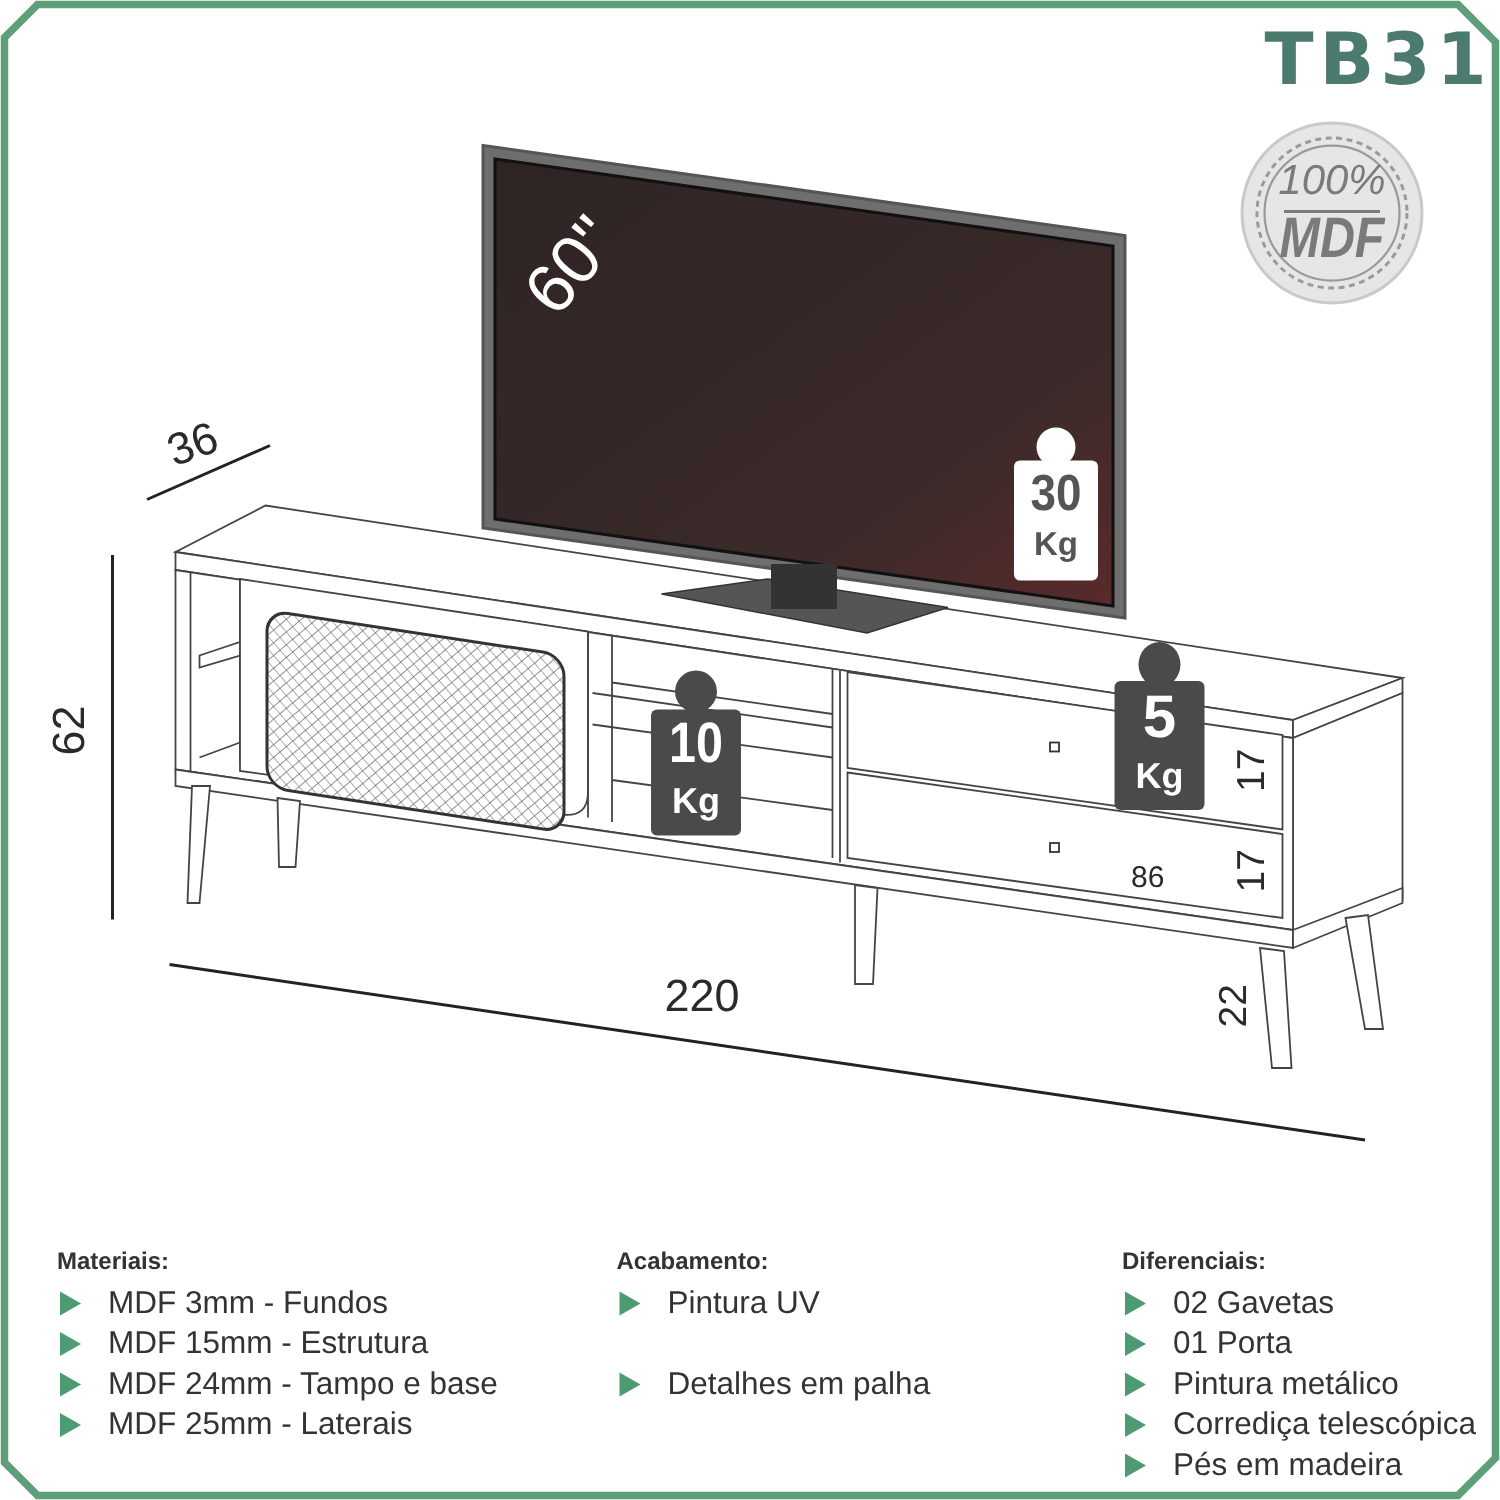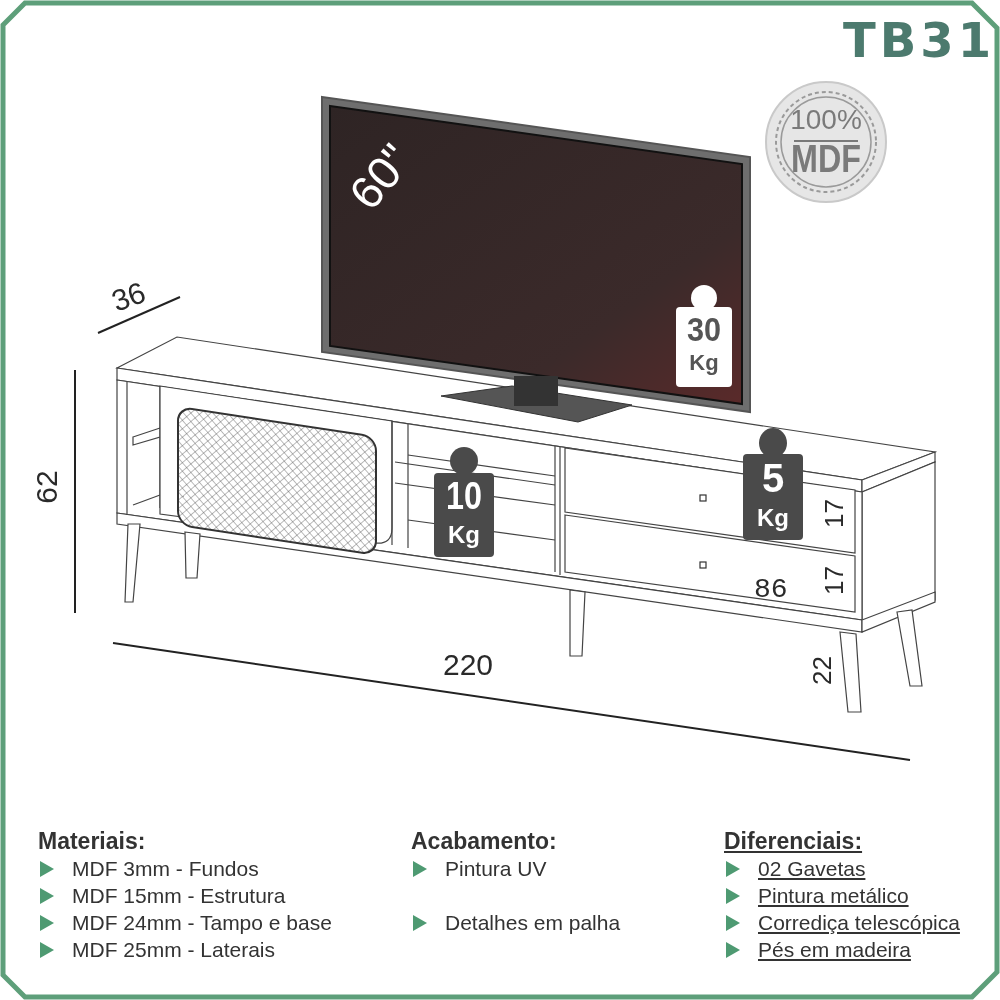--- a/index.html
+++ b/index.html
@@ -2,35 +2,35 @@
 <html><head>
 <meta charset="utf-8">
 <style>
   html, body { margin:0; padding:0; background:#ffffff; }
   body { width:1000px; height:1000px; position:relative; overflow:hidden;
          font-family:"Liberation Sans", sans-serif; }
   .frame { position:absolute; left:0; top:0; width:1000px; height:1000px; }
   .drawing { position:absolute; left:0; top:0; width:1000px; height:1000px; }
   .model-code { position:absolute; left:795px; top:12px; font-family:"DejaVu Sans", sans-serif;
                 font-size:48px; font-weight:bold; letter-spacing:4px; color:#4c7a6e;margin-left:48px; }
-  .mdf-badge { position:absolute; left:764px; top:80px; width:124px; height:124px; }
+  .mdf-badge { position:absolute; left:826px; top:80px; width:124px; height:124px;font-style:italic; }
   .badge-text-top { position:absolute; left:0; width:124px; top:24px; text-align:center;
                     font-family:"Liberation Sans Narrow","Liberation Sans", sans-serif; font-size:28px; color:#7a7a7a; }
   .badge-text-bot { position:absolute; left:0; width:124px; top:58px; text-align:center;
                     font-family:"Liberation Sans", sans-serif; font-size:38px; font-weight:bold; color:#7a7a7a; transform:scaleX(0.85); }
   .badge-rule { position:absolute; left:30px; width:64px; top:60px; height:2px; background:#7a7a7a; }
   .specs { position:absolute; top:828px; font-size:21px; color:#333; line-height:27px; }
-  .specs h3 { margin:0; font-size:23px; font-weight:bold; color:#333; line-height:27px; }
+  .specs h3 { margin:0; font-size:16px; font-weight:bold; color:#333; line-height:27px; }
   .specs ul { list-style:none; margin:0; padding:0; }
   .specs li { position:relative; padding-left:34px; height:27px; white-space:nowrap; }
   .specs li .bullet { position:absolute; left:2px; top:6px; width:0; height:0;
                       border-top:8px solid transparent; border-bottom:8px solid transparent;
                       border-left:14px solid #4e9a72; }
   .specs li.gap { height:27px; }
-  .col1 { left:38px; } .col2 { left:411px; } .col3 { left:724px;text-decoration:underline; }
+  .col1 { left:38px; } .col2 { left:411px; } .col3 { left:748px; }
   .dim { position:absolute; font-size:30px; color:#2a2a2a; font-family:"Liberation Sans", sans-serif; }
 </style>
 </head>
 <body>
 
 <svg class="frame" viewBox="0 0 1000 1000">
   <polygon points="25,3 972,3 997,28 997,972 972,997 25,997 3,975 3,25" fill="none" stroke="#5e9f7a" stroke-width="5"></polygon>
 </svg>
 
 <svg class="drawing" viewBox="0 0 1000 1000">
@@ -130,21 +130,21 @@
 <div style="position:absolute; left:743px; top:428px; width:60px; height:114px;">
   <div style="position:absolute; left:16px; top:0; width:28px; height:30px; border-radius:50%; background:#4a4a4a;"></div>
   <div style="position:absolute; left:0; top:26px; width:60px; height:86px; background:#4a4a4a; border-radius:4px;"></div>
   <div style="position:absolute; left:0; top:28px; width:60px; text-align:center; font-size:40px; font-weight:bold; color:#fff;">5</div>
   <div style="position:absolute; left:0; top:76px; width:60px; text-align:center; font-size:24px; font-weight:bold; color:#fff;">Kg</div>
 </div>
 
 <div class="dim" style="left:112px; top:280px; transform:rotate(-20deg);">36</div>
 <div class="dim" style="left:30px; top:470px; transform:rotate(-90deg);">62</div>
 <div class="dim" style="left:443px; top:648px;">220</div>
-<div class="dim" style="left:754px; top:574px; font-size:28px;font-family:Liberation Mono, monospace;">86</div>
+<div class="dim" style="left:754px; top:574px; font-size:20px;">86</div>
 <div class="dim" style="left:820px; top:498px; font-size:26px; transform:rotate(-90deg);">17</div>
 <div class="dim" style="left:820px; top:565px; font-size:26px; transform:rotate(-90deg);">17</div>
 <div class="dim" style="left:808px; top:655px; font-size:26px; transform:rotate(-90deg);">22</div>
 
 <div class="model-code">TB311</div>
 
 <div class="mdf-badge">
   <svg width="124" height="124" viewBox="0 0 124 124">
     <circle cx="62" cy="62" r="60" fill="#e6e6e6" stroke="#c9c9c9" stroke-width="2"></circle>
     <circle cx="62" cy="62" r="50" fill="none" stroke="#9a9a9a" stroke-width="2" stroke-dasharray="4 3"></circle>
@@ -171,17 +171,18 @@
     <li><span class="bullet"></span><span>Pintura UV</span></li>
     <li class="gap"></li>
     <li><span class="bullet"></span><span>Detalhes em palha</span></li>
   </ul>
 </div>
 
 <div class="specs col3">
   <h3>Diferenciais:</h3>
   <ul>
     <li><span class="bullet"></span><span>02 Gavetas</span></li>
+    <li><span class="bullet"></span><span>01 Porta</span></li>
     <li><span class="bullet"></span><span>Pintura metálico</span></li>
     <li><span class="bullet"></span><span>Corrediça telescópica</span></li>
     <li><span class="bullet"></span><span>Pés em madeira</span></li>
   </ul>
 </div>
 
 </body></html>

